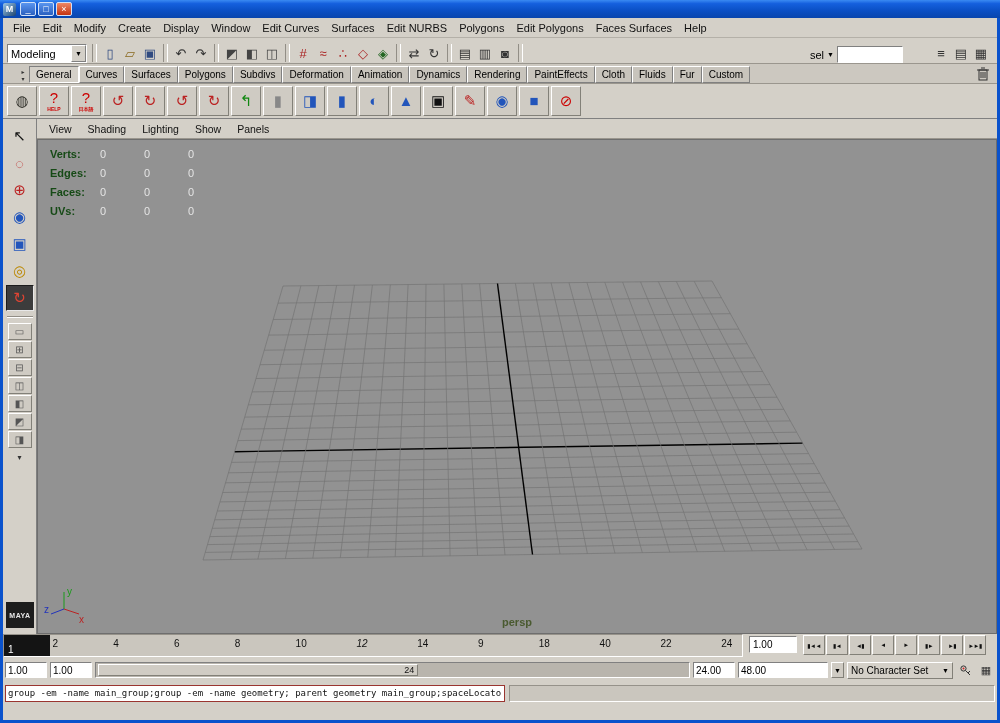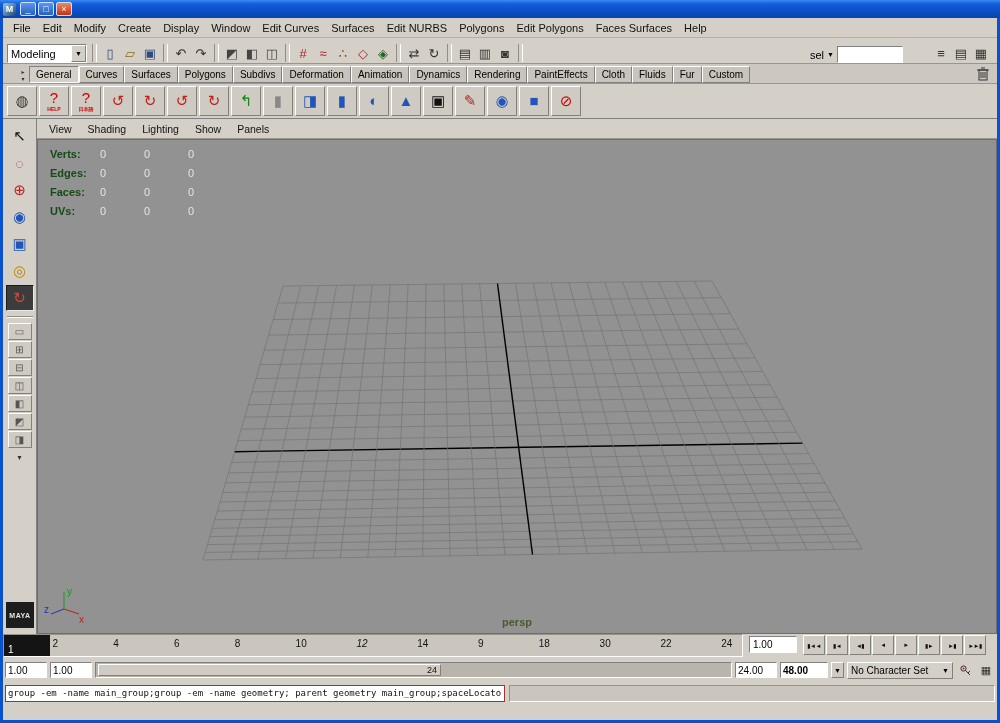--- a/index.html
+++ b/index.html
@@ -88,21 +88,21 @@
   .curframe{position:absolute;left:0;top:0;bottom:0;width:46px;background:#141414;color:#fff;font-size:10px;
     display:flex;align-items:flex-end;padding:0 0 1px 4px;}
   .time-field{position:absolute;left:746px;top:2px;width:48px;height:17px;background:#fff;
     border:1px solid;border-color:#808080 #fff #fff #808080;font-size:10px;padding:0 3px;}
   .playback{position:absolute;left:800px;top:1px;display:flex;gap:1px;}
   .pb-btn{width:22px;height:20px;background:#cfcbc3;border:1px solid;border-color:#fff #828078 #828078 #fff;
     font-size:6px;letter-spacing:-0.5px;display:flex;align-items:center;justify-content:center;color:#111;}
 
   .rangeslider{top:640px;height:24px;display:flex;align-items:center;gap:3px;padding:0 2px;}
   .rs-field{width:42px;height:16px;background:#fff;border:1px solid;border-color:#808080 #fff #fff #808080;font-size:10px;padding:0 2px;}
-  .rs-field.wide{width:48px;font-weight:bold;}
+  .rs-field.wide{width:90px;}
   .rs-track{flex:1;height:16px;background:#b9b5ad;border:1px solid;border-color:#808080 #fff #fff #808080;position:relative;}
   .rs-handle{position:absolute;left:2px;top:1px;bottom:1px;width:54%;background:#d0ccc4;
     border:1px solid;border-color:#fff #828078 #828078 #fff;display:flex;align-items:center;justify-content:flex-end;
     padding-right:3px;font-size:9px;color:#111;}
   .rs-dd{width:13px;height:16px;background:#cfcbc3;border:1px solid;border-color:#fff #828078 #828078 #fff;
     font-size:7px;display:flex;align-items:center;justify-content:center;}
   .charset{width:106px;height:17px;background:var(--chrome);border:1px solid;border-color:#fff #828078 #828078 #fff;
     display:flex;align-items:center;justify-content:space-between;padding:0 3px;font-size:10px;white-space:nowrap;}
   .charset .dd{font-size:7px;}
   .rs-icon{width:18px;height:18px;display:flex;align-items:center;justify-content:center;font-size:11px;color:#333;}
@@ -410,21 +410,21 @@
         <div id="timeTicks">
             <span class="tick" style="left: 48.4px;">2</span>
             <span class="tick" style="left: 109.2px;">4</span>
             <span class="tick" style="left: 170px;">6</span>
             <span class="tick" style="left: 230.8px;">8</span>
             <span class="tick" style="left: 291.6px;">10</span>
             <span class="tick" style="left: 352.4px; font-style: italic;">12</span>
             <span class="tick" style="left: 413.2px;">14</span>
             <span class="tick" style="left: 474px;">9</span>
             <span class="tick" style="left: 534.8px;">18</span>
-            <span class="tick" style="left: 595.6px;">30</span>
+            <span class="tick" style="left: 595.6px;">40</span>
             <span class="tick" style="left: 656.4px;">22</span>
             <span class="tick" style="left: 717.2px;">24</span>
           </div>
         <div class="curframe">
           <span>1</span>
         </div>
       </div>
       <input class="time-field" value="1.00" style="">
       <div class="playback" id="playback">
           <span class="pb-btn">▮◄◄</span>

